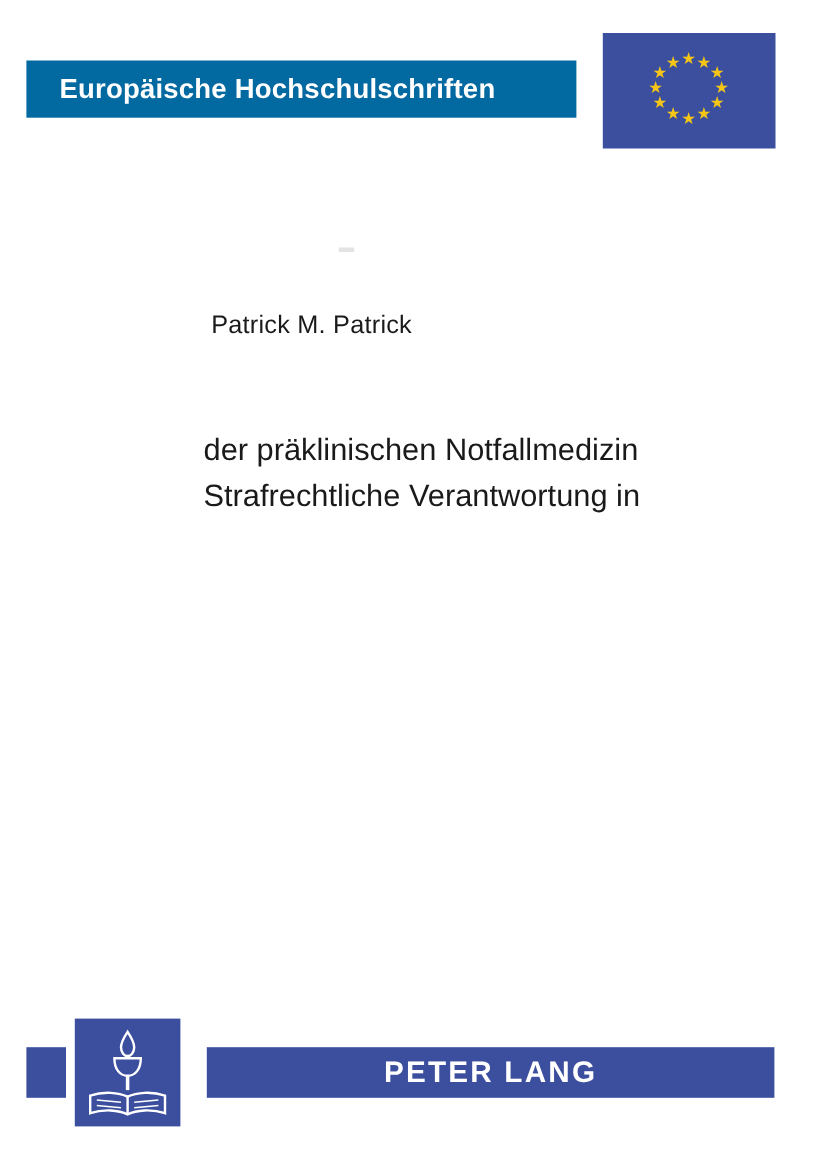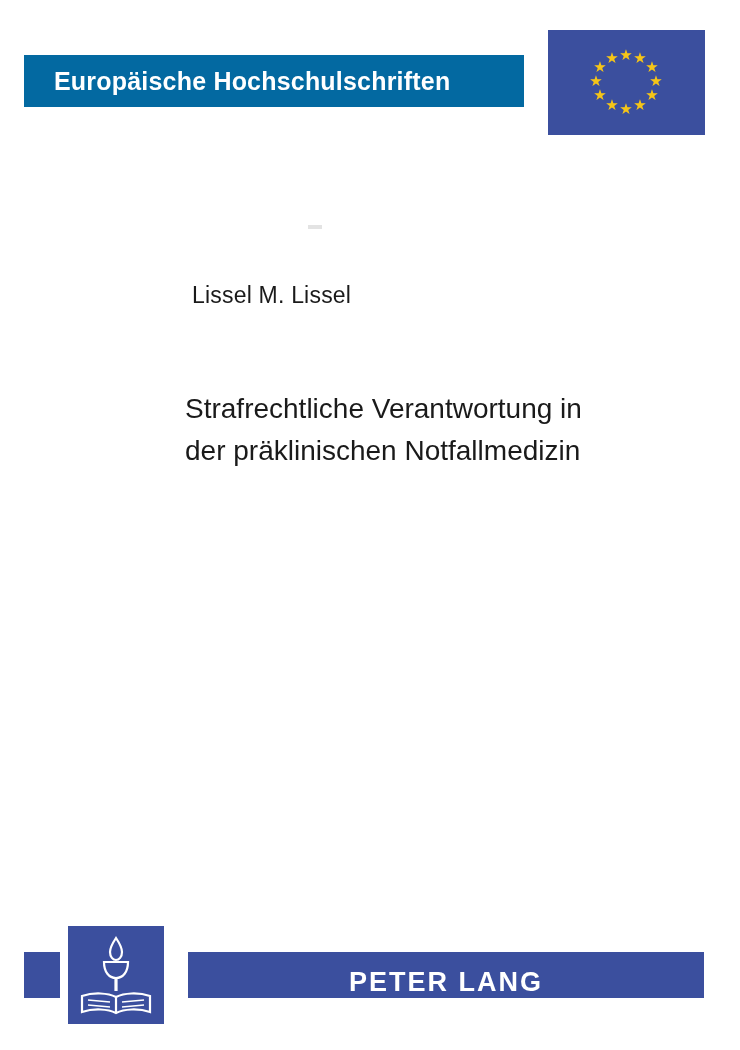--- a/index.html
+++ b/index.html
@@ -99,21 +99,21 @@
 
   
   .pl-bar {
     position: absolute;
     left: 188px;
     top: 952px;
     width: 516px;
     height: 46px;
     background: #3b4f9e;
     display: flex;
-    align-items: flex-end;
+    align-items: center;
     justify-content: center;
   }
   .pl-bar-text {
     color: #ffffff;
     font-size: 27px;
     font-weight: bold;
     letter-spacing: 2px;
   }
   .pl-square-small {
     position: absolute;
@@ -158,25 +158,25 @@
       <span class="star" style="left:64px;  top:74px;">★</span>
       <span class="star" style="left:52px;  top:64px;">★</span>
       <span class="star" style="left:48px;  top:50px;">★</span>
       <span class="star" style="left:52px;  top:36px;">★</span>
       <span class="star" style="left:64px;  top:27px;">★</span>
     </div>
   </div>
 
   <div class="smudge"></div>
 
-  <div class="author">Lissel M. Lissel</div>
+  <div class="author">Patrick M. Patrick</div>
 
   <div class="title">
+    <span class="line">der präklinischen Notfallmedizin</span>
     <span class="line">Strafrechtliche Verantwortung in</span>
-    <span class="line">der präklinischen Notfallmedizin</span>
   </div>
 
   <div class="pl-square-small"></div>
 
   <div class="pl-logo-box">
     <svg class="pl-logo-svg" width="96" height="98" viewBox="0 0 96 98" aria-hidden="true">
 
       <path d="M48 12 C44 18, 42 22, 42 26 C42 31, 45 34, 48 34 C51 34, 54 31, 54 26 C54 22, 52 18, 48 12 Z" fill="none" stroke="#ffffff" stroke-width="2.2"></path>
 
       <path d="M36 36 C36 46, 41 52, 48 52 C55 52, 60 46, 60 36 Z" fill="none" stroke="#ffffff" stroke-width="2.2"></path>

